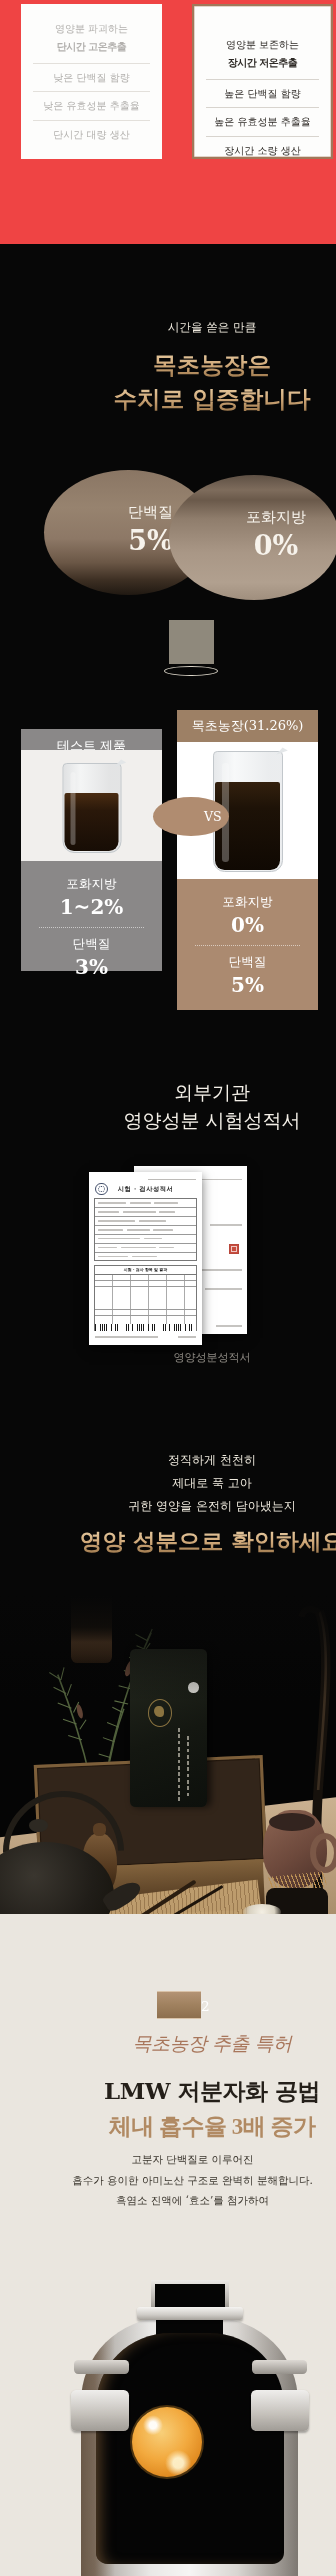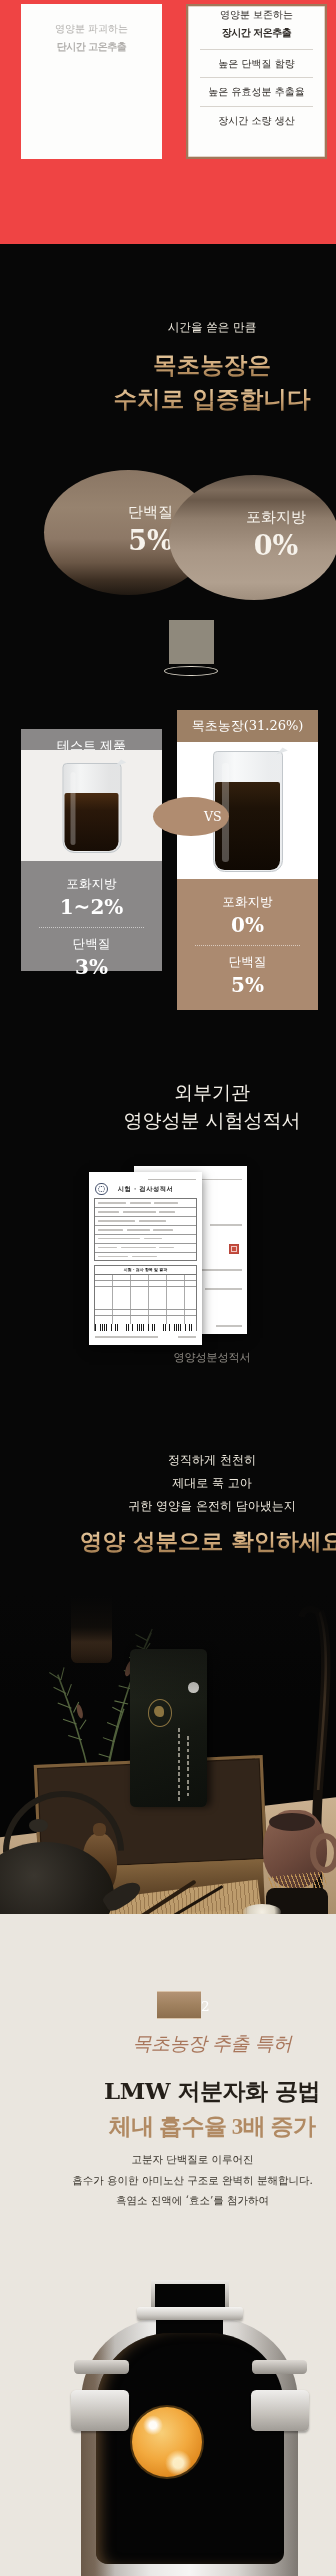--- a/index.html
+++ b/index.html
@@ -5,21 +5,21 @@
   html,body{margin:0;padding:0;}
   body{width:336px;background:#e9e5de;font-family:"DejaVu Sans",sans-serif;}
   .page{position:relative;width:336px;height:2576px;overflow:hidden;background:#e9e5de;}
   section{position:relative;width:336px;}
 
   
   .sec-top{height:244px;background:#ef4444;}
   .tcard{position:absolute;top:4.2px;width:141px;height:155px;background:#fdfdfc;box-sizing:border-box;
          text-align:center;font-family:"DejaVu Serif",serif;padding-top:18px;}
   .tcard-left{left:21px;color:#b2b0ad;}
-  .tcard-right{left:186px;border:2.1px solid #a1785a;color:#2e2a26;padding-top:2px;box-shadow:0 0 0 0.5px #c8ab95 inset;}
+  .tcard-right{left:192px;border:2.1px solid #a1785a;color:#2e2a26;padding-top:32px;box-shadow:0 0 0 0.5px #c8ab95 inset;}
   .tc-sub{font-size:10px;margin-bottom:4.2px;}
   .tc-title{font-size:10px;font-weight:bold;letter-spacing:-0.5px;}
   .tc-items{margin:8.4px 11.6px 0 11.6px;}
   .tc-item{font-size:10px;padding:6.8px 0;border-top:0.5px solid #e3e0db;}
   .tcard-right .tc-item{border-top:0.5px solid #d8d4ce;}
 
   
   .sec-black{height:1670px;background:#070707;}
   .abs{position:absolute;padding-left:44px;}
 
@@ -213,20 +213,25 @@
 </style>
 </head>
 <body>
 
 <div class="page">
 
   <section class="sec-top">
     <div class="tcard tcard-left">
       <div class="tc-sub">영양분 파괴하는</div>
       <div class="tc-title">단시간 고온추출</div>
+      <div class="tc-items">
+        <div class="tc-item">낮은 단백질 함량</div>
+        <div class="tc-item">낮은 유효성분 추출율</div>
+        <div class="tc-item">단시간 대량 생산</div>
+      </div>
     </div>
     <div class="tcard tcard-right">
       <div class="tc-sub">영양분 보존하는</div>
       <div class="tc-title">장시간 저온추출</div>
       <div class="tc-items">
         <div class="tc-item">높은 단백질 함량</div>
         <div class="tc-item">높은 유효성분 추출율</div>
         <div class="tc-item">장시간 소량 생산</div>
       </div>
     </div>

